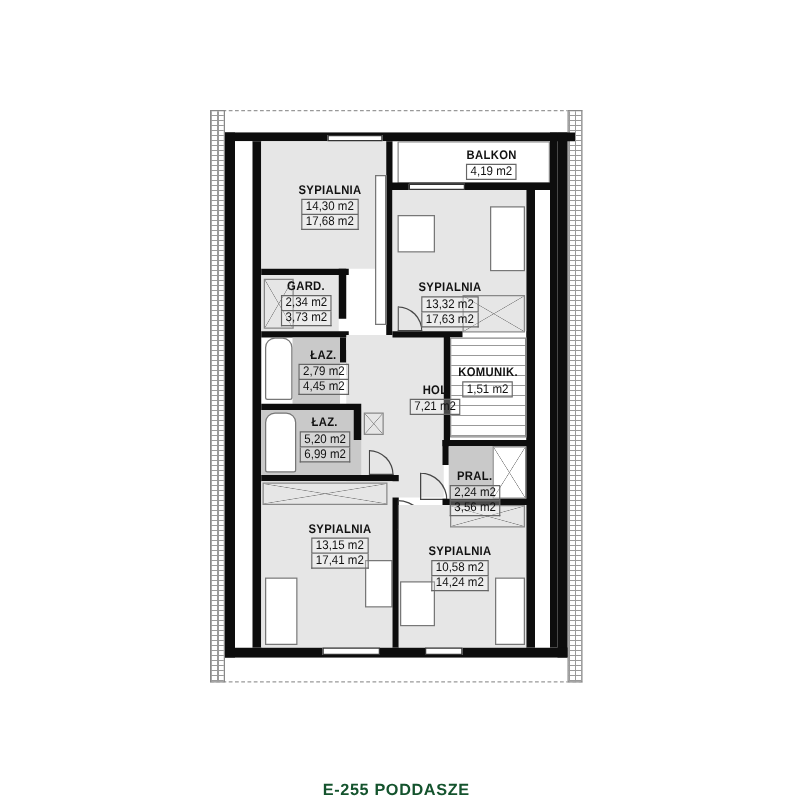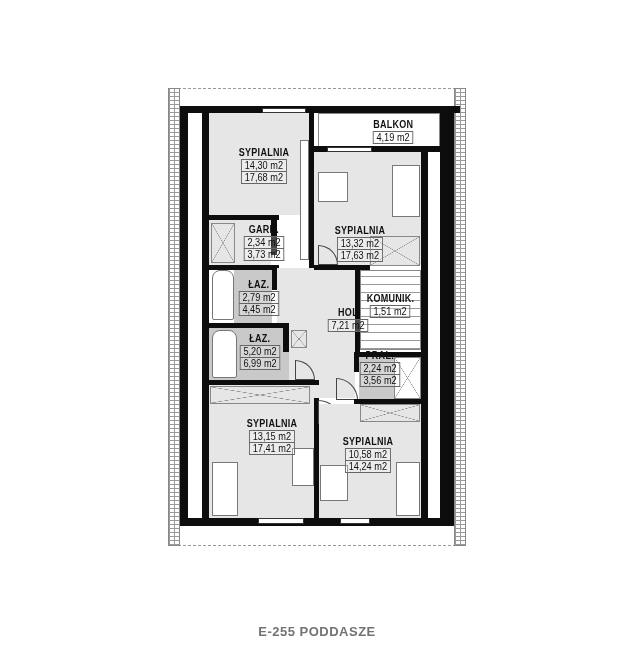--- a/index.html
+++ b/index.html
@@ -20,21 +20,21 @@
   .rname { font-weight:bold; font-size:10px; color:#111; letter-spacing:0.3px; line-height:12px; transform:scaleX(0.9); }
   .area { font-size:10px; color:#111; border:1px solid #666; padding:0 3px; line-height:11px; background:rgba(255,255,255,0.25); white-space:nowrap; transform:scaleX(0.92); }
   .area + .area { border-top:none; }
   .door { position:absolute; border:1px solid #444; border-radius:0 100% 0 0; box-sizing:border-box; background:transparent; }
   .furn { position:absolute; border:1px solid #777; background:#fff; box-sizing:border-box; }
   .xbox { position:absolute; border:1px solid #888; box-sizing:border-box;
     background: linear-gradient(to top right, transparent calc(50% - 0.5px), #888 50%, transparent calc(50% + 0.5px)),
                 linear-gradient(to bottom right, transparent calc(50% - 0.5px), #888 50%, transparent calc(50% + 0.5px)); }
   .stairs { position:absolute; box-sizing:border-box; border:1px solid #888;
     background-image: repeating-linear-gradient(0deg, #999 0 1px, transparent 1px 8px); background-color:#fff; }
-  .caption { position:absolute; left:0; width:634px; top:624px; text-align:center; font-weight:bold; font-size:13px; color:#737373; letter-spacing:0.5px; }
+  .caption { position:absolute; left:0; width:634px; top:624px; text-align:center; font-weight:bold; font-size:13px; color:#14532d; letter-spacing:0.5px; }
 </style>
 </head>
 <body>
 
 <div class="plan">
 
   <div class="dashed-h" style="left:168px;top:88px;width:298px;"></div>
   <div class="dashed-h" style="left:168px;top:545px;width:298px;"></div>
 
   <div class="hatch" style="left:168px;top:88px;width:12px;height:458px;"></div>
@@ -121,21 +121,21 @@
 
   <div class="label" style="left:236px;top:147px;">
     <span class="rname">SYPIALNIA</span>
     <span class="area">14,30 m2</span>
     <span class="area">17,68 m2</span>
   </div>
   <div class="label" style="left:371px;top:119px;">
     <span class="rname">BALKON</span>
     <span class="area">4,19 m2</span>
   </div>
-  <div class="label" style="left:242px;top:224px;">
+  <div class="label" style="left:223px;top:224px;">
     <span class="rname">GARD.</span>
     <span class="area">2,34 m2</span>
     <span class="area">3,73 m2</span>
   </div>
   <div class="label" style="left:332px;top:225px;">
     <span class="rname">SYPIALNIA</span>
     <span class="area">13,32 m2</span>
     <span class="area">17,63 m2</span>
   </div>
   <div class="label" style="left:237px;top:279px;">
@@ -149,21 +149,21 @@
   </div>
   <div class="label" style="left:364px;top:293px;">
     <span class="rname">KOMUNIK.</span>
     <span class="area">1,51 m2</span>
   </div>
   <div class="label" style="left:238px;top:333px;">
     <span class="rname">ŁAZ.</span>
     <span class="area">5,20 m2</span>
     <span class="area">6,99 m2</span>
   </div>
-  <div class="label" style="left:358px;top:350px;">
+  <div class="label" style="left:358px;top:376px;">
     <span class="rname">PRAL.</span>
     <span class="area">2,24 m2</span>
     <span class="area">3,56 m2</span>
   </div>
   <div class="label" style="left:244px;top:418px;">
     <span class="rname">SYPIALNIA</span>
     <span class="area">13,15 m2</span>
     <span class="area">17,41 m2</span>
   </div>
   <div class="label" style="left:340px;top:436px;">

